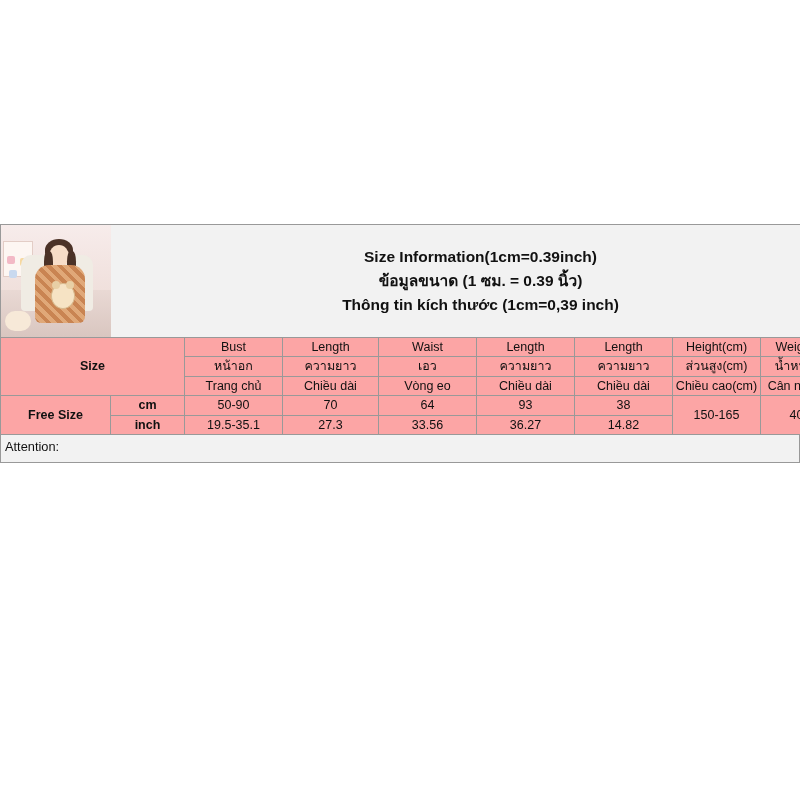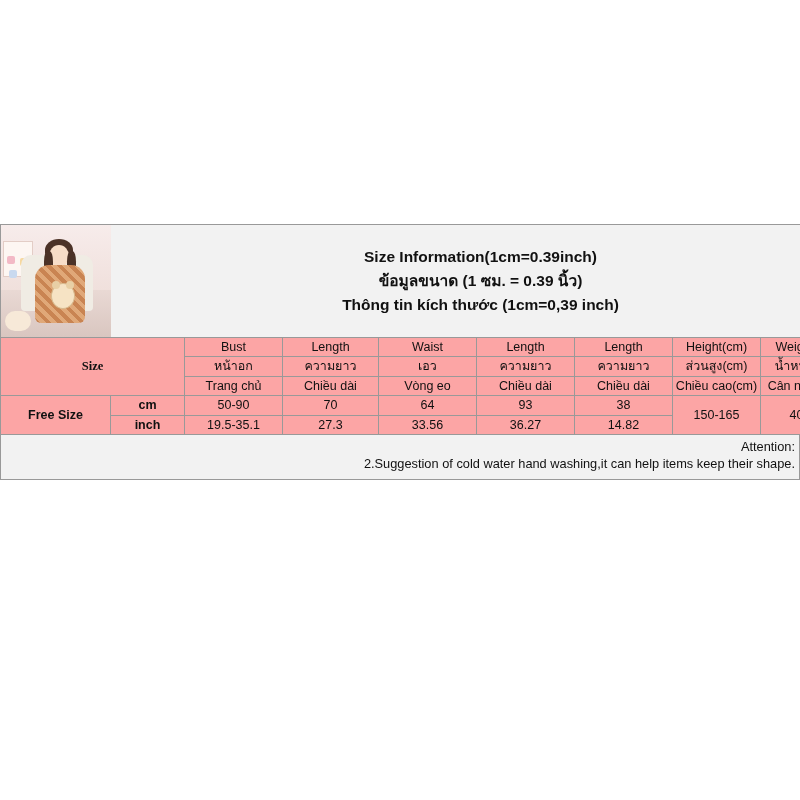--- a/index.html
+++ b/index.html
@@ -144,21 +144,20 @@
     font-size: 15.5px;
     line-height: 1.55;
     text-align: center;
     color: #111;
   }
 
   
   .size-label {
     font-weight: bold;
     font-size: 18px;
-    font-family: Liberation Serif, serif;
   }
 
   .col-head {
     font-size: 13px;
   }
   .col-head-th {
     font-size: 13.5px;
     margin-left: 24px;
   }
   .col-head-vn {
@@ -181,21 +180,21 @@
     width: 800px;
     background: #f2f2f2;
     border: 1px solid #999999;
     border-top: none;
     box-sizing: border-box;
     padding: 3px 4px 7px 4px;
     font-size: 12.8px;
     line-height: 1.33;
     color: #111111;
   }
-  .attention div { white-space: nowrap; text-align: right; }
+  .attention div { white-space: nowrap; }
 </style>
 </head>
 <body>
 
 <div id="chart-wrap">
 
   <table class="size-table">
     <colgroup>
       <col style="width:110px">
       <col style="width:74px">
@@ -280,16 +279,15 @@
         <td>27.3</td>
         <td>33.56</td>
         <td>36.27</td>
         <td>14.82</td>
       </tr>
     </tbody>
   </table>
 
   <div class="attention">
     <div>Attention:</div>
-    <div>2.Suggestion of cold water hand washing,it can help items keep their shape.</div>
   </div>
 
 </div>
 
 </body></html>

